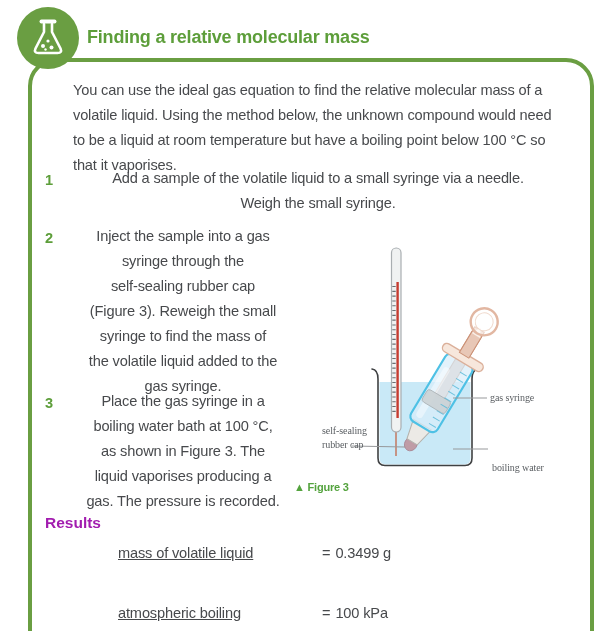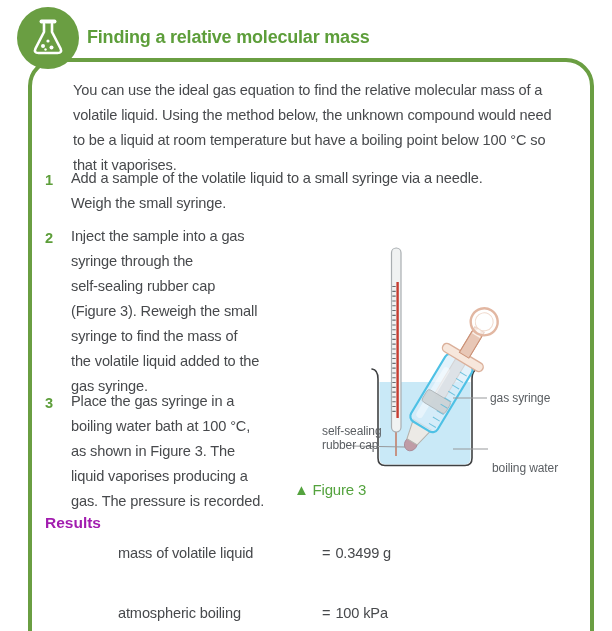--- a/index.html
+++ b/index.html
@@ -19,40 +19,40 @@
     display:flex; align-items:center; justify-content:center;
   }
   .title {
     position:absolute; left:87px; top:27px; font-size:18px;
     font-weight:bold; color:#5d9e3a; letter-spacing:-0.2px; white-space:nowrap;
   }
   .body-text { font-size:14.6px; line-height:25px; letter-spacing:-0.15px; white-space:pre-line; }
   .intro { position:absolute; left:62px; top:63px; width:545px;margin-left:11px; }
   .step { position:absolute; left:45px; width:250px; }
   .step .num { position:absolute; left:0; top:6px; font-size:14.6px; font-weight:bold; color:#5d9e3a; }
-  .step .txt { display:block; padding-left:26px; }
+  .step .txt { display:block; padding-left:26px;text-align:center; }
   .step1 { width:520px; }
   .figure-svg { position:absolute; left:285px; top:240px; }
   .fig-label {
-    position:absolute; font-size:12px; line-height:14px; color:#5a5e62;
-    letter-spacing:-0.1px; white-space:pre-line;
+    position:absolute; font-size:10px; line-height:14px; color:#5a5e62;
+    letter-spacing:-0.1px; white-space:pre-line;font-family:Liberation Serif, serif;
   }
   .lbl-gas { left:490px; top:391px; }
   .lbl-water { left:492px; top:441px;margin-top:20px; }
   .lbl-cap { left:292px; top:424px;margin-left:30px; }
   .fig-caption {
-    position:absolute; left:294px; top:481px; font-size:15px;
-    font-weight:normal; color:#54a33e; letter-spacing:-0.2px;
+    position:absolute; left:294px; top:481px; font-size:11px;
+    font-weight:bold; color:#54a33e; letter-spacing:-0.2px;
   }
   .results-heading {
     position:absolute; left:45px; top:514px; font-size:15.5px;
     font-weight:bold; color:#a21caf;
   }
   .rrow { position:absolute; left:118px; font-size:14.6px; letter-spacing:-0.15px; white-space:nowrap; }
-  .rrow .rlabel { display:inline-block; width:204px; }
+  .rrow .rlabel { display:inline-block; width:204px;text-decoration:underline; }
   .rrow .req { margin-right:5px; }
   .rrow sup { font-size:10px; }
   .r1 { top:543px; } .r2 { top:573px; } .r3 { top:603px; }
 </style>
 </head>
 <body>
 
 <div class="page">
 
   <div class="feature-box"></div>

